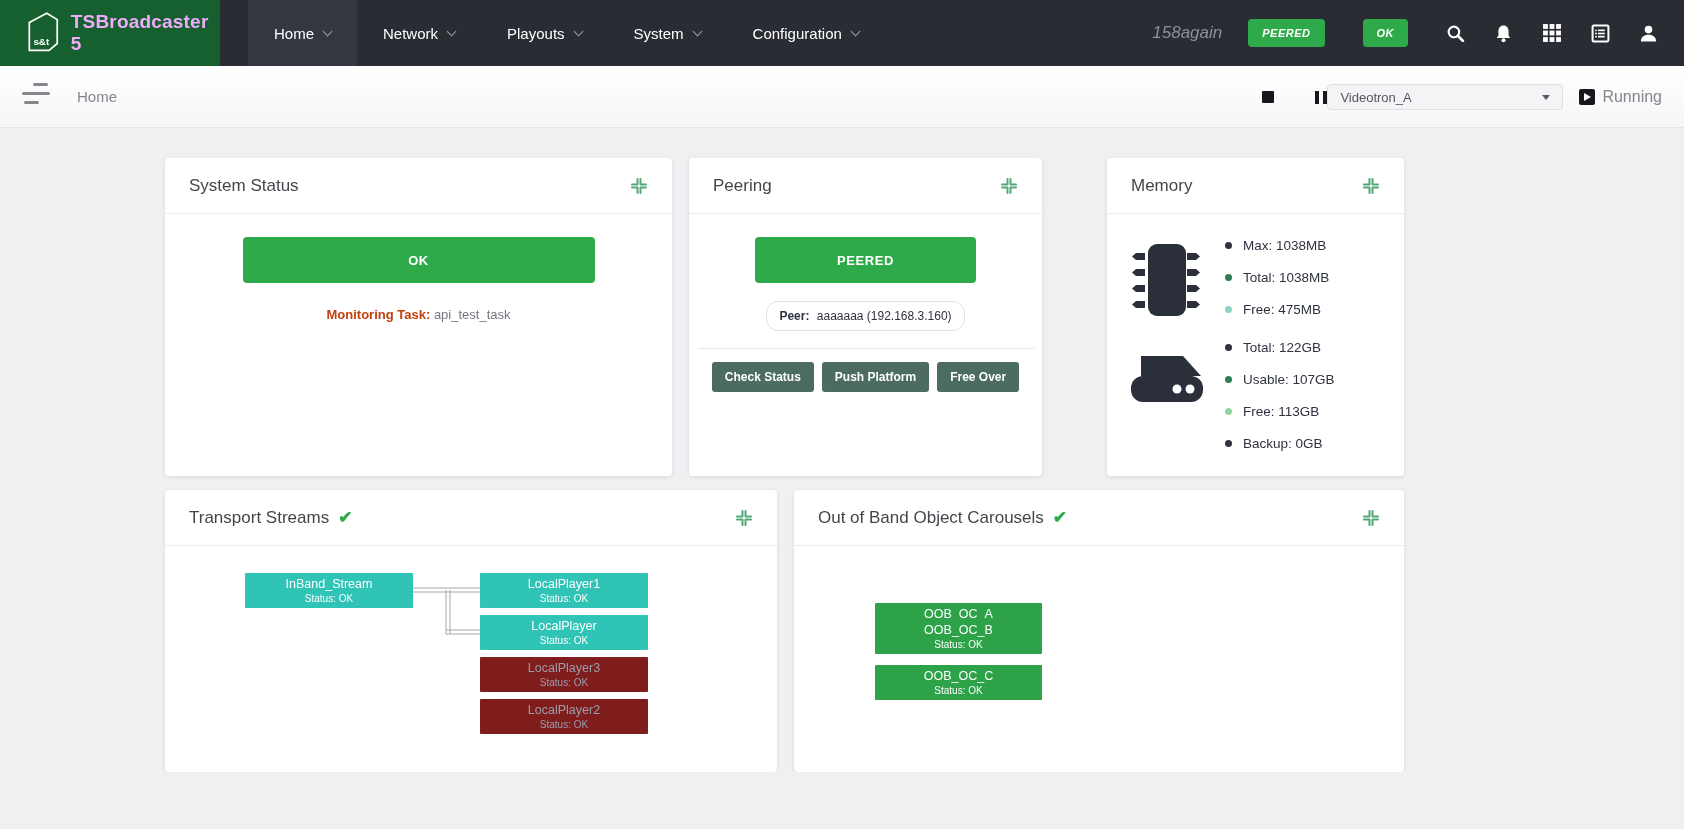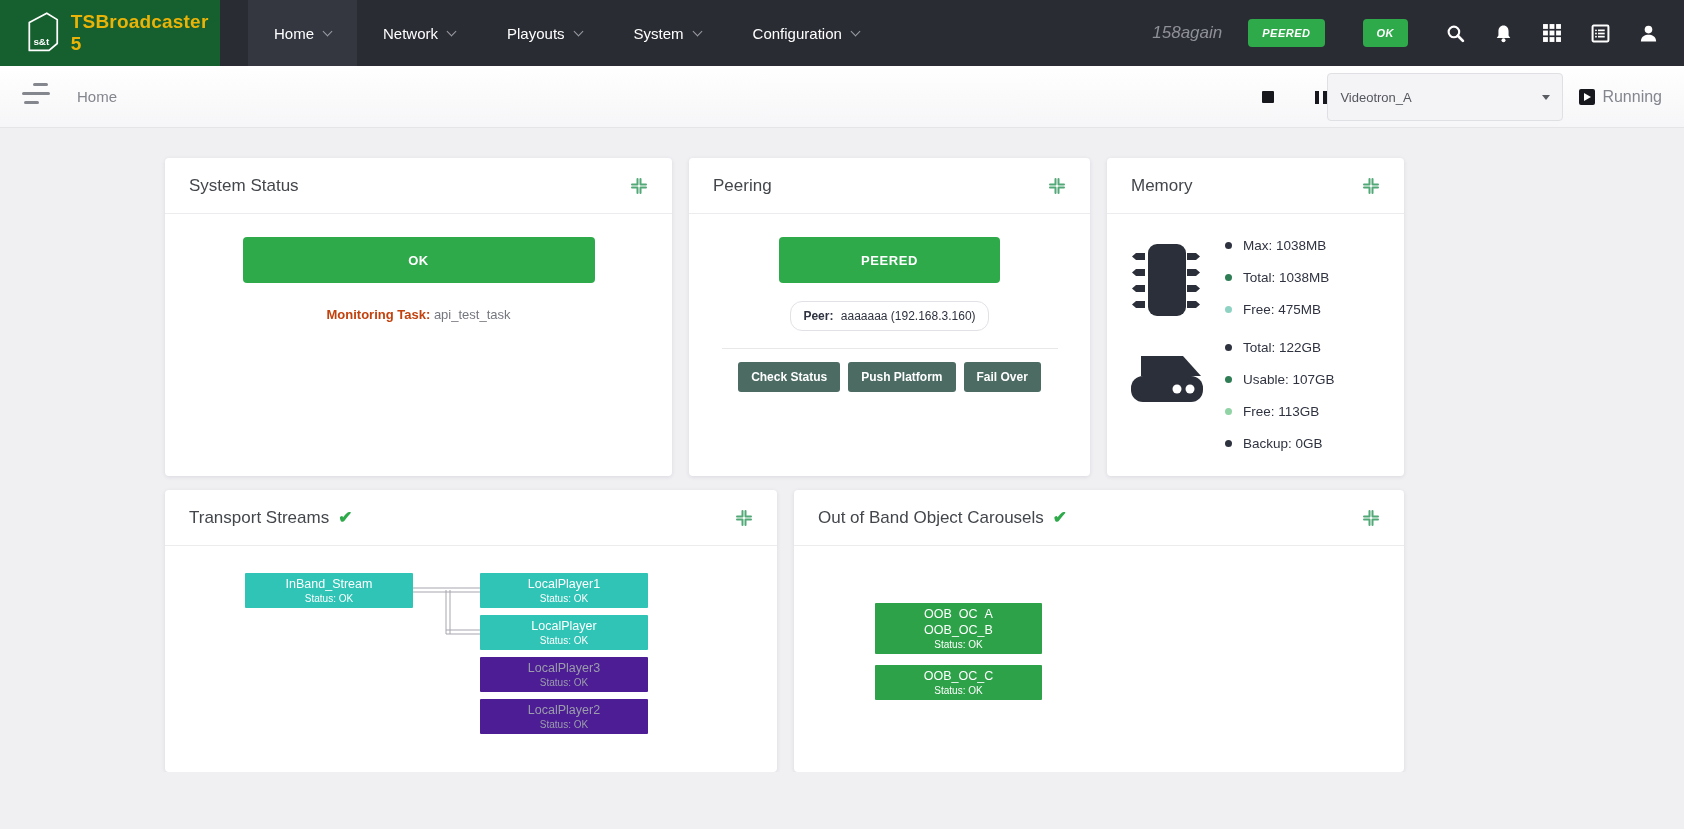--- a/index.html
+++ b/index.html
@@ -2,21 +2,21 @@
 <html><head>
 <meta charset="utf-8">
 <style>
   * { margin:0; padding:0; box-sizing:border-box; }
   html,body { width:1684px; height:829px; overflow:hidden; }
   body { font-family:"Liberation Sans", sans-serif; background:#f0f0f3; position:relative; }
 
   
   .navbar { position:absolute; left:0; top:0; width:1684px; height:66px; background:#2a2c34; display:flex; align-items:center; }
   .brand { width:220px; height:66px; background:#16602f; display:flex; align-items:center; padding-left:20px; gap:10px; flex-shrink:0; }
-  .brand-name { color:#eab308; font-size:19px; font-weight:bold; letter-spacing:.2px; }
+  .brand-name { color:#f0abfc; font-size:19px; font-weight:bold; letter-spacing:.2px; }
   .logo-svg { display:block; }
   .nav-menu { display:flex; align-items:stretch; height:66px; margin-left:28px; }
   .nav-item { display:flex; align-items:center; padding:0 26px; color:#fff; font-size:15px; cursor:pointer; }
   .nav-item.active { background:#343640; }
   .chev { width:7px; height:7px; border-right:1.7px solid #9b9ca3; border-bottom:1.7px solid #9b9ca3; transform:rotate(45deg); margin-left:10px; margin-top:-4px; }
   .nav-right { margin-left:auto; display:flex; align-items:center; gap:26px; padding-right:26px;font-style:italic; }
   .username { color:#8f9097; font-size:17px; }
   .badge { background:#2faa4b; color:#fff; font-size:11px; font-weight:bold; letter-spacing:.5px; padding:8px 14px; border-radius:4px; cursor:pointer; }
   .badge.ok { margin-left:12px; }
   .nav-icons { display:flex; align-items:center; gap:29px; margin-left:12px; }
@@ -27,37 +27,37 @@
   .menu-toggle { position:absolute; left:22px; top:17px; width:34px; height:28px; cursor:pointer; }
   .menu-toggle i { display:block; height:3px; border-radius:2px; background:#85878e; margin-bottom:6px; }
   .menu-toggle i:nth-child(1){ width:15px; margin-left:11px; }
   .menu-toggle i:nth-child(2){ width:28px; margin-left:0; }
   .menu-toggle i:nth-child(3){ width:15px; margin-left:2px; }
   .breadcrumb { position:absolute; left:77px; top:22px; font-size:15px; color:#84868d; }
   .tb-right { position:absolute; right:22px; top:0; height:62px; display:flex; align-items:center; }
   .stop-btn { width:12px; height:12px; background:#17181d; border-radius:1px; cursor:pointer; }
   .pause-btn { display:flex; gap:4px; margin-left:41px; cursor:pointer; }
   .pause-btn i { width:4px; height:13px; background:#17181d; display:block; }
-  .player-select { width:236px; height:48px; background:#f4f4f6; border:1px solid #dfe0e4; border-radius:4px; display:flex; align-items:center; padding:0 12px; cursor:pointer; }
+  .player-select { width:236px; height:26px; background:#f4f4f6; border:1px solid #dfe0e4; border-radius:4px; display:flex; align-items:center; padding:0 12px; cursor:pointer; }
   .player-select .val { font-size:13px; color:#55575e; }
   .player-select .caret { margin-left:auto; width:0; height:0; border-left:4px solid transparent; border-right:4px solid transparent; border-top:5px solid #5a5c63; }
   .running { display:flex; align-items:center; gap:7px; margin-left:16px; }
   .running-badge { width:16px; height:16px; background:#17181d; border-radius:2px; display:flex; align-items:center; justify-content:center; }
   .running-badge i { width:0; height:0; border-top:4px solid transparent; border-bottom:4px solid transparent; border-left:7px solid #fff; display:block; margin-left:1px; }
   .running-label { font-size:16px; color:#84868d; }
 
   
   .card { position:absolute; background:#fff; border-radius:4px; box-shadow:0 1px 4px rgba(40,40,60,.10); }
   .card-head { height:56px; display:flex; align-items:center; padding:0 24px; border-bottom:1px solid #ececef; }
   .card-title { font-size:17px; color:#43474c; font-weight:500; }
   .check { color:#2faa4b; font-size:17px; font-weight:bold; margin-left:9px; }
   .collapse-btn { margin-left:auto; cursor:pointer; display:flex; }
 
   #card-system { left:165px; top:158px; width:507px; height:318px; }
-  #card-peering { left:689px; top:158px; width:401px; height:318px; }
+  #card-peering { left:689px; top:158px; width:353px; height:318px; }
   #card-memory { left:1107px; top:158px; width:297px; height:318px; }
   #card-streams { left:165px; top:490px; width:612px; height:282px; }
   #card-oob { left:794px; top:490px; width:610px; height:282px; }
 
   .big-btn { display:block; margin:23px auto 0; height:46px; background:#2faa4b; border:none; border-radius:4px; color:#fff; font-family:inherit; font-size:13px; font-weight:bold; letter-spacing:.6px; cursor:pointer; }
   #ok-btn { width:352px; }
   #peered-btn { width:221px; }
   .mon-task { text-align:center; margin-top:24px; font-size:13px; color:#75777e; }
   .mon-task b { color:#c2410c; }
 
@@ -78,21 +78,21 @@
   .mem-list li::before { content:""; position:absolute; left:0; top:4px; width:7px; height:7px; border-radius:50%; background:#2f3340; }
   .mem-list li.b-green::before { background:#2e7d55; }
   .mem-list li.b-teal::before { background:#8ed2c3; }
   .mem-list li.b-lgreen::before { background:#90d3a4; }
 
   .node { position:absolute; width:168px; height:35px; border-radius:1px; text-align:center; padding-top:4px; cursor:pointer; }
   .node .nm { font-size:12.5px; line-height:15px; }
   .node .st { font-size:10px; line-height:13px; }
   .node.teal { background:#2fc4b5; color:#fff; }
   .node.green { background:#2da249; color:#fff; width:167px; }
-  .node.gray { background:#4c1d95; color:#9b9dab; }
+  .node.gray { background:#7f1d1d; color:#9b9dab; }
   .conn { position:absolute; left:248px; top:90px; }
 
   .footer-strip { position:absolute; left:0; top:772px; width:1684px; height:57px; background:#f0f0f3; }
 </style>
 </head>
 <body>
 
 <div class="navbar">
   <div class="brand">
     <svg class="logo-svg" width="42" height="48" viewBox="0 0 70 80">
@@ -239,21 +239,21 @@
   </div>
   <button class="big-btn" id="peered-btn">PEERED</button>
   <div class="peer-box">
     <b>Peer:</b>
     <span>aaaaaaa (192.168.3.160)</span>
   </div>
   <div class="peer-divider"></div>
   <div class="peer-actions">
     <button class="slate-btn">Check Status</button>
     <button class="slate-btn">Push Platform</button>
-    <button class="slate-btn">Fail Over</button>
+    <button class="slate-btn">Free Over</button>
   </div>
 </div>
 
 <div class="card" id="card-memory">
   <div class="card-head">
     <span class="card-title">Memory</span>
     <span class="collapse-btn">
       <svg width="18" height="18" viewBox="0 0 18 18" fill="none" stroke="#53a878" stroke-width="2" stroke-linecap="round" stroke-linejoin="round">
           <path d="M7.5,2 V7.5 H2"></path>
           <path d="M10.5,2 V7.5 H16"></path>

